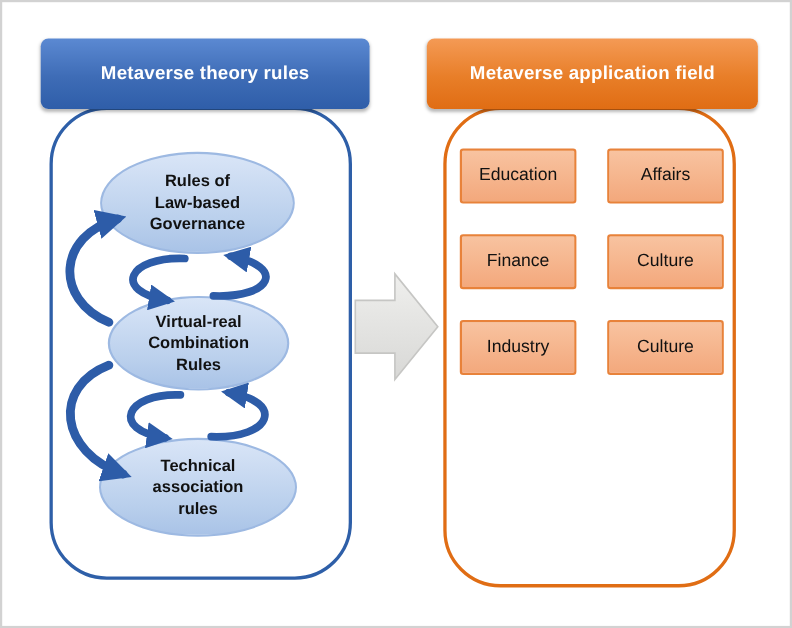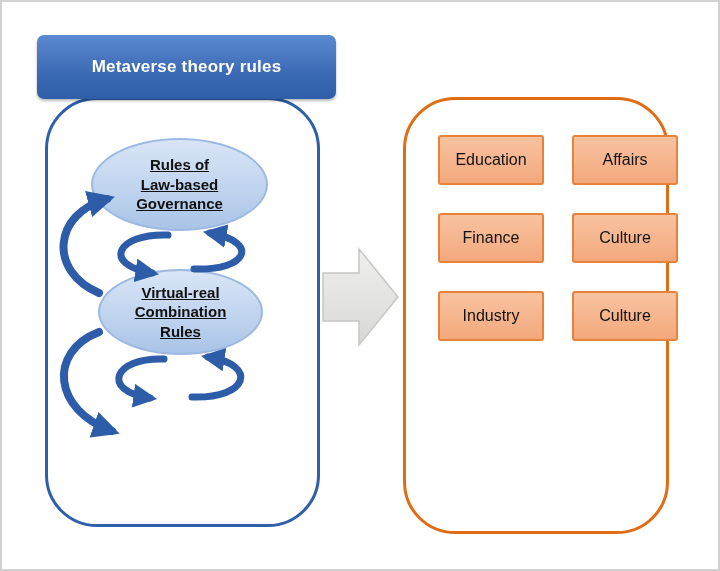--- a/index.html
+++ b/index.html
@@ -20,28 +20,28 @@
   .cont{position:absolute;box-sizing:border-box;background:#fff;z-index:1;}
   .cont.blue{left:43px;top:95px;width:275px;height:430px;
     border:3px solid #2e5fa8;border-radius:52px;}
   .cont.orange{left:401px;top:95px;width:266px;height:437px;
     border:3px solid #e06d14;border-radius:52px;}
   .ellipse{
     position:absolute;display:flex;align-items:center;justify-content:center;
     text-align:center;border-radius:50%;font-weight:bold;font-size:15px;
     line-height:1.3;color:#111;white-space:pre-line;z-index:3;
     background:linear-gradient(180deg,#d9e5f7 0%,#b9cfec 70%,#a9c3e7 100%);
-    border:2px solid #9db9e2;box-sizing:border-box;text-decoration:underline;
+    border:2px solid #9db9e2;box-sizing:border-box;
   }
   .e1{left:89px;top:136px;width:177px;height:93px;}
   .e2{left:96px;top:267px;width:165px;height:86px;}
   .e3{left:88px;top:396px;width:180px;height:90px;}
   svg.overlay{position:absolute;left:0;top:0;z-index:4;pointer-events:none;}
   .grid{
-    position:absolute;left:436px;top:133px;width:240px;z-index:3;
+    position:absolute;left:416px;top:133px;width:240px;z-index:3;
     display:grid;grid-template-columns:1fr 1fr;column-gap:11px;row-gap:52px;gap:28px;
   }
   .field{
     min-height:50px;display:flex;align-items:center;justify-content:center;
     text-align:center;box-sizing:border-box;padding:2px 4px;
     background:linear-gradient(180deg,#f8c3a0 0%,#f3a87c 100%);
     border:2px solid #e8823a;border-radius:3px;
     font-size:16px;color:#111;line-height:1.25;white-space:pre-line;
   }
 </style>
@@ -49,27 +49,33 @@
 <body>
 
 <div class="canvas">
 
   <div class="cont blue"></div>
   <div class="cont orange"></div>
 
   <div class="hdr blue">
     <span>Metaverse theory rules</span>
   </div>
+  <div class="hdr orange">
+    <span>Metaverse application field</span>
+  </div>
 
   <div class="ellipse e1">Rules of
 Law-based
 Governance</div>
   <div class="ellipse e2">Virtual-real
 Combination
 Rules</div>
+  <div class="ellipse e3">Technical
+association
+rules</div>
 
   <svg class="overlay" width="720" height="571" viewBox="0 0 720 571">
     <defs>
       <marker id="ah" viewBox="0 0 10 10" refX="7" refY="5" markerWidth="3.4" markerHeight="3.4" orient="auto">
         <path d="M0,0 L10,5 L0,10 Z" fill="#2d5ca8"></path>
       </marker>
       <linearGradient id="grayGrad" x1="0" y1="0" x2="0" y2="1">
         <stop offset="0" stop-color="#efefed"></stop>
         <stop offset="1" stop-color="#d8d8d6"></stop>
       </linearGradient>

